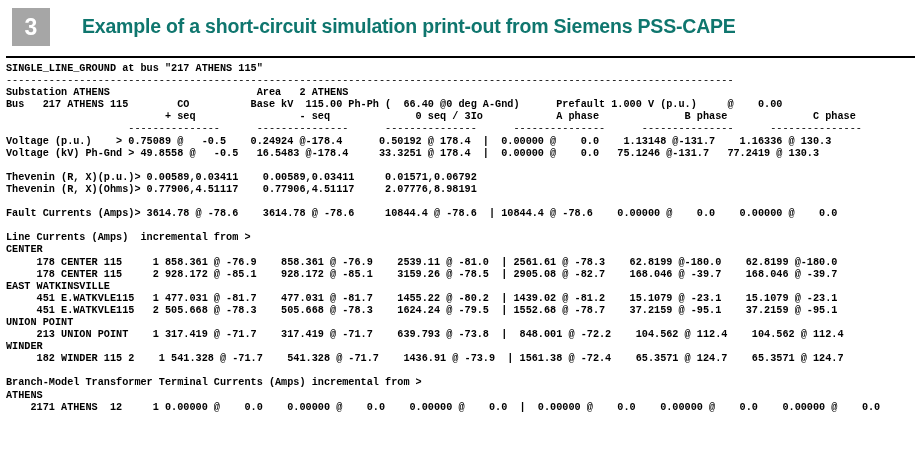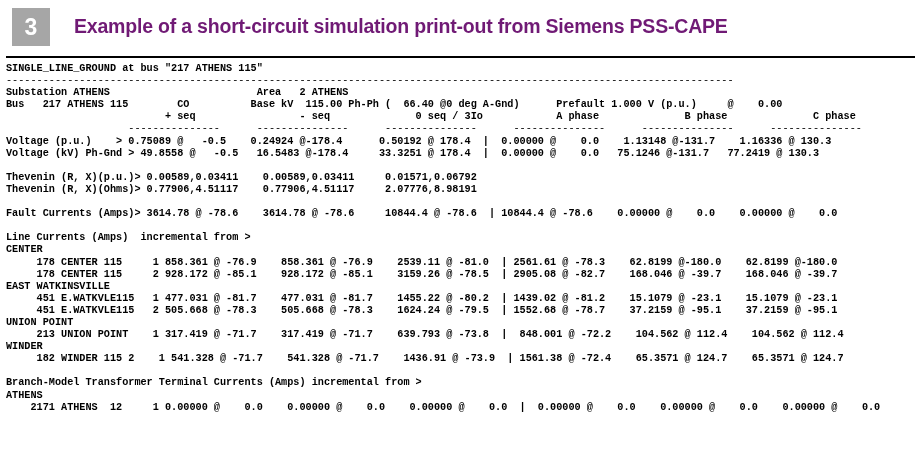--- a/index.html
+++ b/index.html
@@ -36,22 +36,22 @@
     display: flex;
     align-items: center;
     justify-content: center;
     margin-left: 4px;
     margin-top: 2px;
     font-family: "Liberation Sans", sans-serif;
   }
   .title {
     font-size: 19.5px;
     font-weight: bold;
-    color: #701a75;
-    margin-left: 24px;
+    color: #0f766e;
+    margin-left: 32px;
     letter-spacing: -0.2px;
     white-space: nowrap;
     font-family: "Liberation Sans", sans-serif;
     text-align: center;
   }
   .rule {
     height: 2px;
     background: #000000;
     margin: 4px 6px 0 6px;
   }

